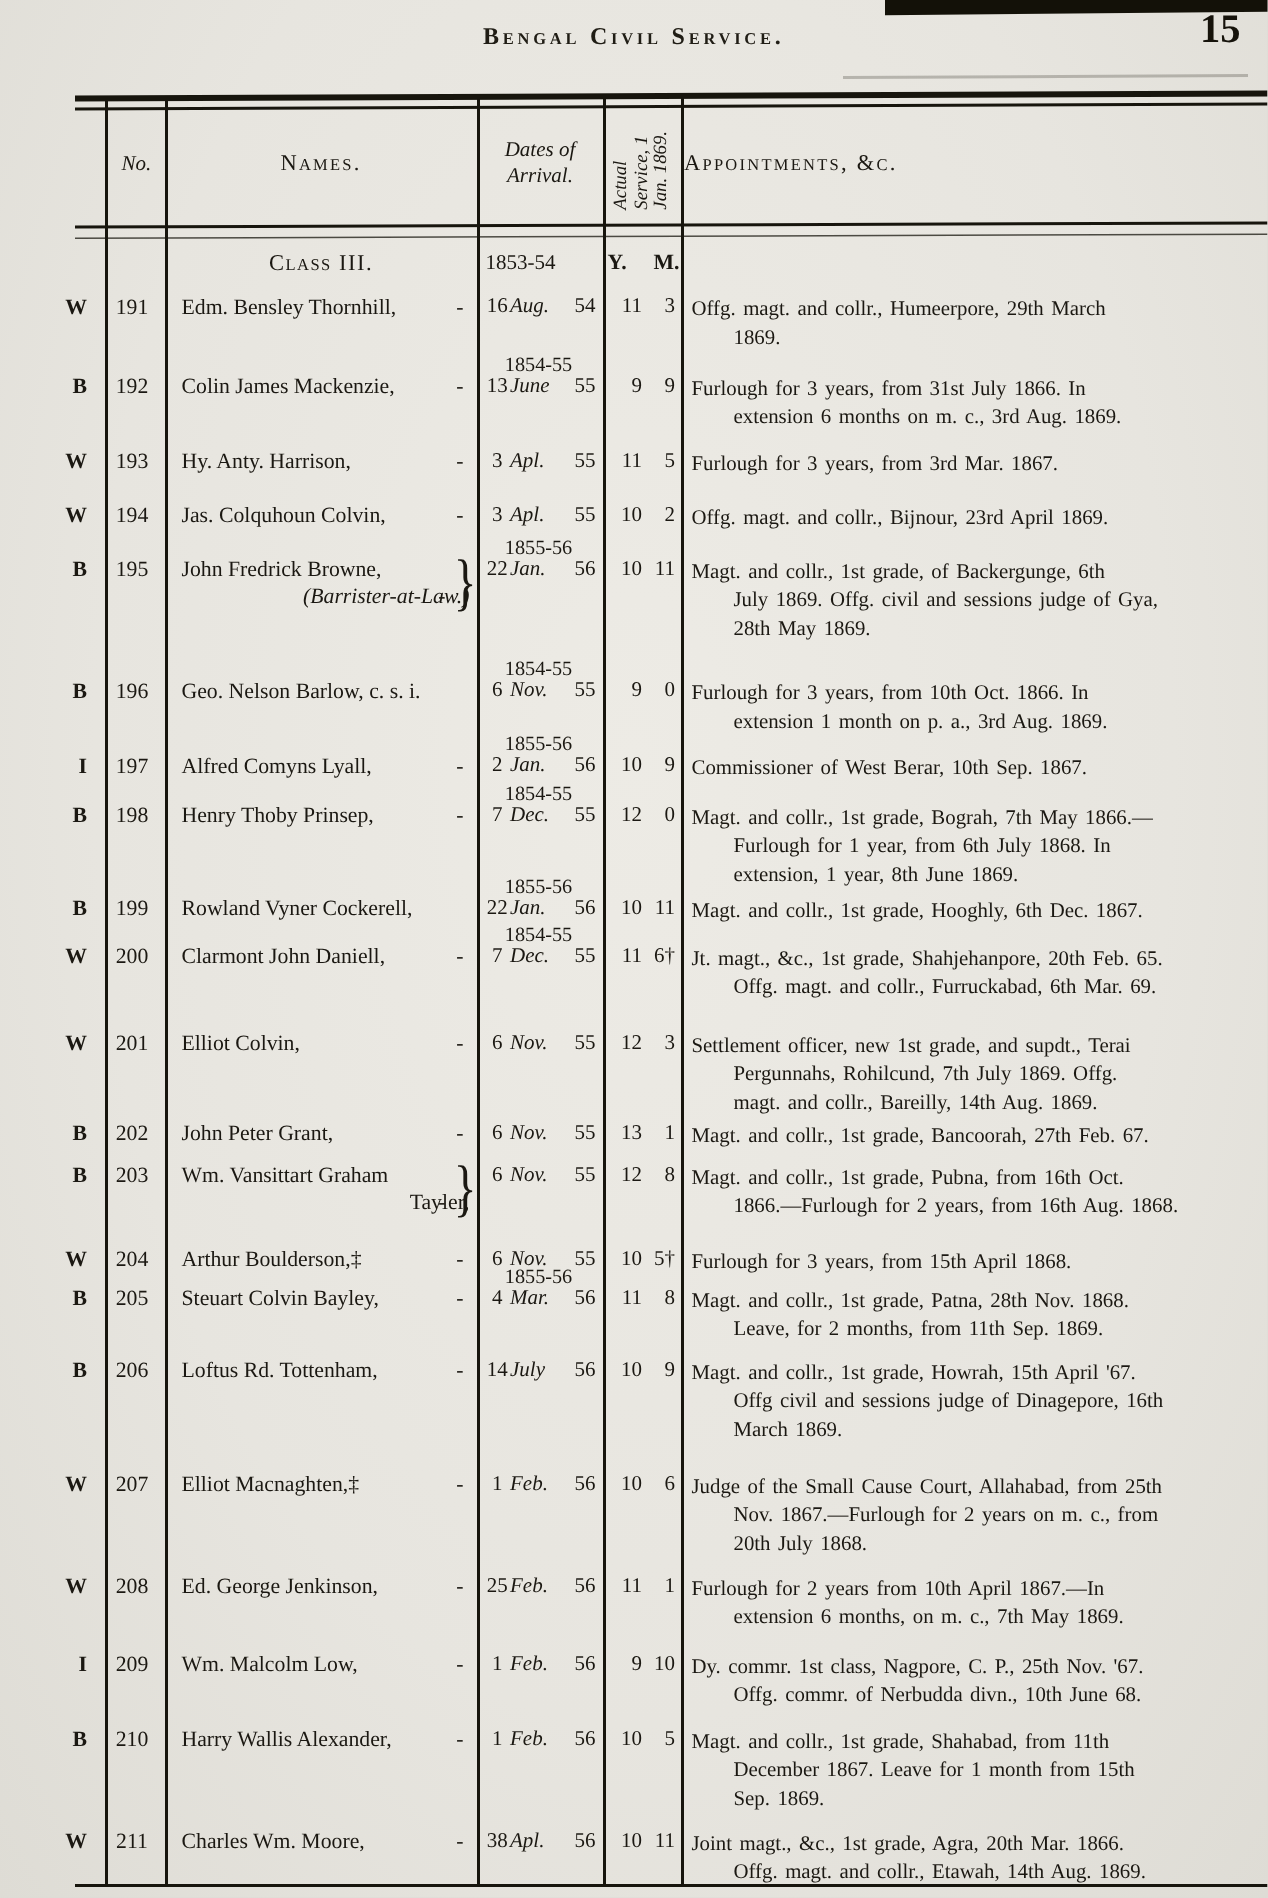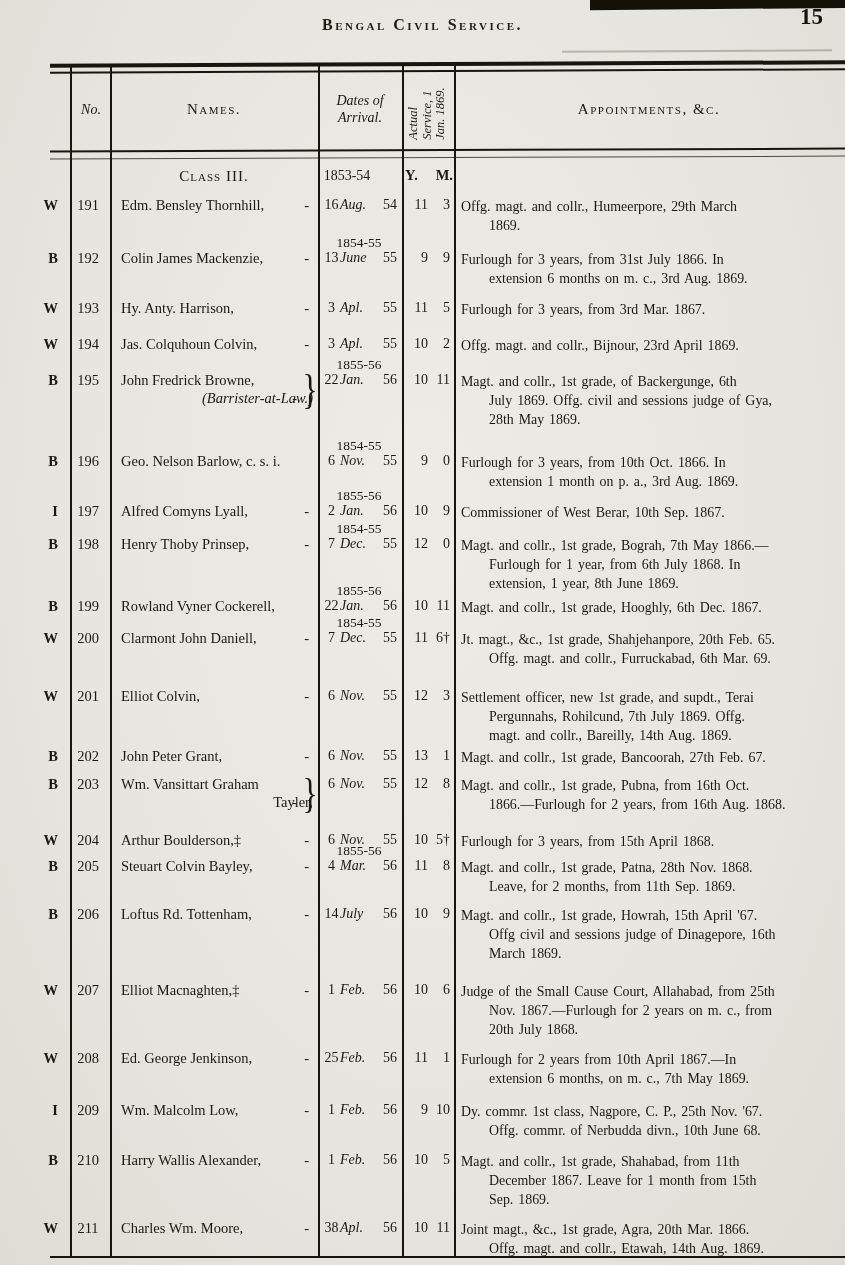--- a/index.html
+++ b/index.html
@@ -17,21 +17,21 @@
     overflow:hidden;
   }
   
   .topbar{position:absolute;left:590px;top:-4px;width:260px;height:13px;background:#131108;transform:skewY(-0.5deg);}
   .smudge{position:absolute;left:562px;top:50px;width:270px;height:2px;background:#5a564c;opacity:.35;transform:skewY(-0.3deg);}
   
   .doc-title{
     position:absolute;top:16px;left:0;width:845px;text-align:center;
     font-variant:small-caps;font-weight:700;font-size:16px;letter-spacing:2.5px;color:#201d15;
   }
-  .page-num{position:absolute;top:4px;left:800px;font-size:23px;font-weight:700;color:#16130b;text-align:center;}
+  .page-num{position:absolute;top:4px;left:800px;font-size:27px;font-weight:700;color:#16130b;text-align:center;}
   
   .hline{position:absolute;background:#17150d;}
   .rule-top-a{left:50px;top:62px;width:795px;height:4px;transform:skewY(-0.25deg);}
   .rule-top-b{left:50px;top:70px;width:795px;height:1.6px;transform:skewY(-0.25deg);}
   .rule-head-a{left:50px;top:149px;width:795px;height:2.4px;transform:skewY(-0.2deg);}
   .rule-head-b{left:50px;top:157px;width:795px;height:1px;opacity:.75;transform:skewY(-0.2deg);}
   .rule-bottom{left:50px;top:1256px;width:795px;height:2.4px;}
   .vline{position:absolute;width:1.8px;background:#17150d;top:64px;height:1193px;}
   .vl-1{left:70px;}
   .vl-2{left:110px;}
@@ -40,21 +40,21 @@
   .vl-5{left:454px;}
   
   .h-no{position:absolute;top:102px;left:72px;width:38px;text-align:center;font-style:italic;font-size:14px;}
   .h-names{position:absolute;top:101px;left:112px;width:204px;text-align:center;font-variant:small-caps;font-size:15px;letter-spacing:1.5px;}
   .h-arrival{position:absolute;top:92px;left:320px;width:80px;text-align:center;font-style:italic;font-size:14px;line-height:17px;}
   .h-service{position:absolute;left:400px;top:72px;width:55px;height:80px;display:flex;align-items:center;justify-content:center;}
   .h-service span{
     display:block;transform:rotate(-90deg);transform-origin:center;
     font-style:italic;font-size:12.5px;line-height:13.5px;white-space:pre-line;text-align:left;width:84px;
   }
-  .h-appt{position:absolute;top:101px;left:456px;width:386px;text-align:center;font-variant:small-caps;font-size:15px;letter-spacing:1.5px;}
+  .h-appt{position:absolute;top:101px;left:456px;width:386px;text-align:left;font-variant:small-caps;font-size:15px;letter-spacing:1.5px;}
   
   .class-label{position:absolute;top:168px;left:112px;width:204px;text-align:center;font-variant:small-caps;font-size:15px;letter-spacing:1px;}
   .class-session{position:absolute;top:168px;left:307px;width:80px;text-align:center;font-size:14px;}
   .class-ym{position:absolute;top:167px;left:402px;width:48px;display:flex;justify-content:space-between;padding:0 3px;font-size:14.5px;font-weight:600;}
   
   .row{position:absolute;left:0;width:845px;height:0;overflow:visible;}
   .c-letter{position:absolute;left:6px;width:52px;text-align:right;font-weight:700;font-size:14.5px;}
   .c-no{position:absolute;left:68px;width:40px;text-align:center;font-size:14.5px;}
   .c-name{position:absolute;left:121px;width:192px;font-size:14.5px;line-height:17.5px;}
   .c-name .dash1{position:absolute;right:4px;top:0;}

